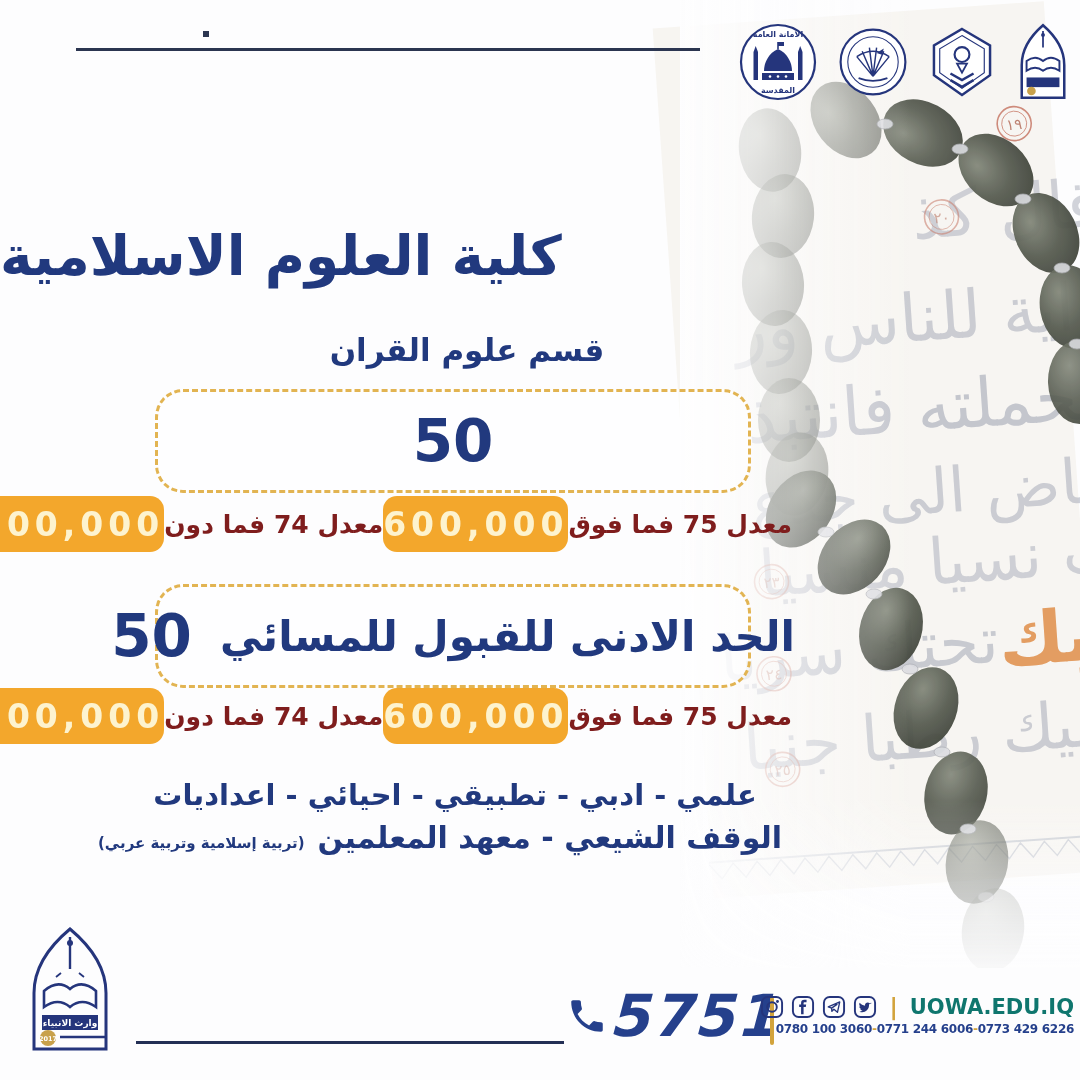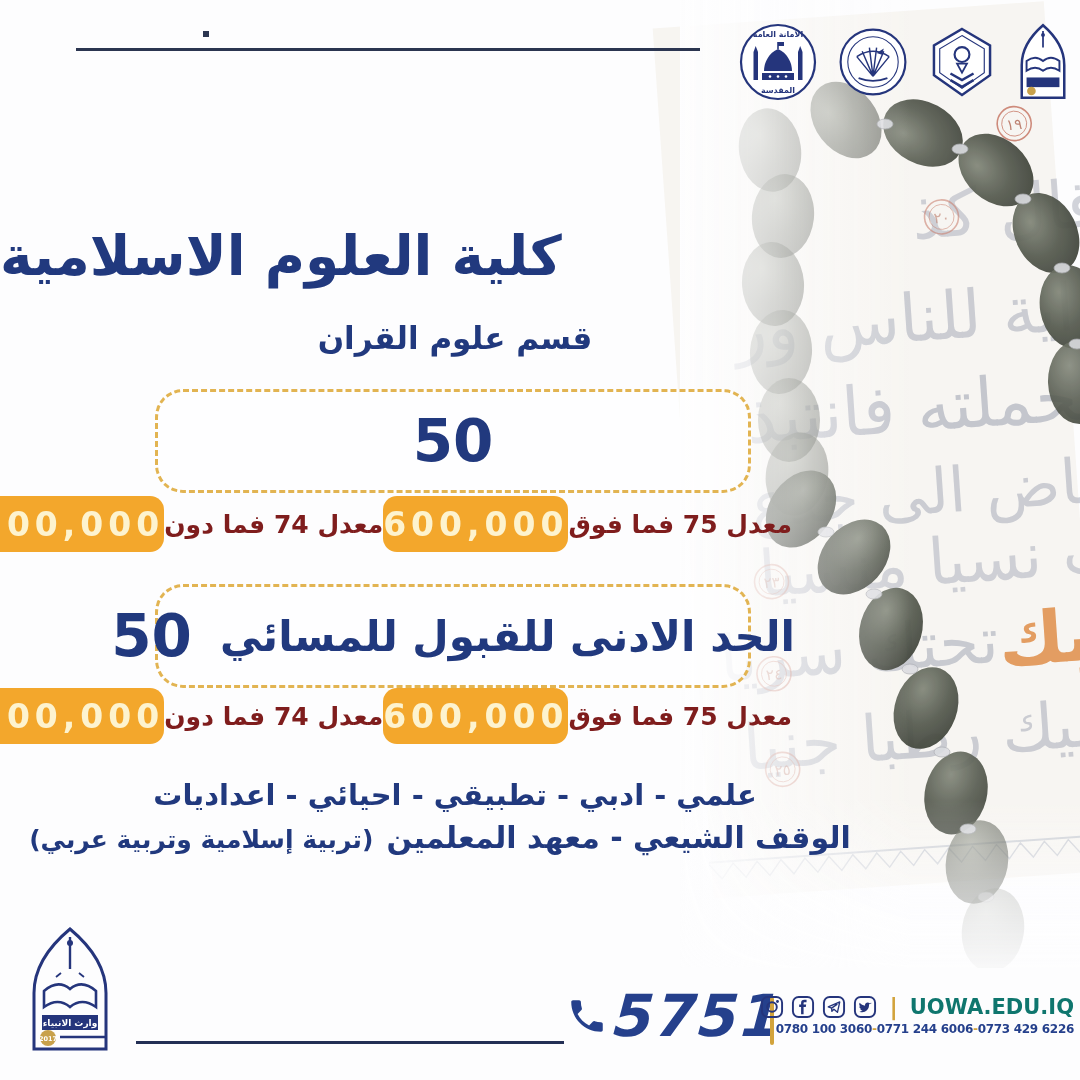--- a/index.html
+++ b/index.html
@@ -11,40 +11,40 @@
   .bg{position:absolute;inset:0;width:1080px;height:1080px;}
   
   .top-line{position:absolute;left:76px;top:48px;width:624px;height:3px;background:#2b3550;}
   .top-dot{position:absolute;left:203px;top:31px;width:6px;height:6px;background:#2b3550;}
   
   .logos{position:absolute;left:738px;top:16px;width:334px;height:92px;display:flex;align-items:center;justify-content:space-between;text-align:center;}
   .logos svg{display:block;}
   
   .title{position:absolute;top:224px;left:0;width:910px;margin:0;text-align:left;direction:rtl;
          font-size:55px;font-weight:bold;color:#21397e;}
-  .subtitle{position:absolute;top:320px;left:0;width:910px;margin:0;text-align:center;direction:rtl;
+  .subtitle{position:absolute;top:320px;left:0;width:910px;margin:12px;text-align:center;direction:rtl;
          font-size:31px;font-weight:bold;color:#21397e;}
   
   .limit-box{position:absolute;left:155px;width:590px;height:98px;border:3px dashed #e2b452;border-radius:28px;
          background:rgba(255,255,255,.55);display:flex;direction:rtl;align-items:center;justify-content:center;gap:28px;}
   .limit-box.morning{top:389px;} .limit-box.evening{top:584px;}
   .limit-heading{font-size:42px;font-weight:bold;white-space:nowrap;}
   .limit-score{font-size:58px;font-weight:bold;}
   
   .fees{position:absolute;left:60px;width:732px;height:56px;display:flex;direction:rtl;align-items:center;justify-content:space-between;}
   .fees.row1{top:496px;} .fees.row2{top:688px;}
   .fee-label{font-size:25px;font-weight:bold;color:#7f1d1d;white-space:nowrap;}
   .fee-pill{width:211px;height:56px;background:#f3a72c;border-radius:14px;color:#fdf3cf;
          font-size:33px;font-weight:bold;letter-spacing:5px;display:flex;align-items:center;justify-content:center;direction:ltr;}
   
   .notes-streams{position:absolute;top:778px;left:0;width:910px;text-align:center;direction:rtl;
          font-size:29px;font-weight:bold;color:#21397e;}
   .notes-waqf{position:absolute;top:820px;left:0;width:880px;text-align:center;direction:rtl;color:#21397e;}
   .waqf-bold{font-size:30px;font-weight:bold;}
-  .waqf-small{font-size:25px;font-weight:600;margin-right:8px;}
+  .waqf-small{font-size:15px;font-weight:600;margin-right:8px;}
   
   .uni-logo{position:absolute;left:20px;top:925px;}
   .footer-line{position:absolute;left:136px;top:1041px;width:428px;height:3px;background:#232f55;}
   .hotline{position:absolute;left:566px;top:982px;display:flex;align-items:center;gap:6px;}
   .hotline-number{font-size:58px;font-weight:bold;font-style:italic;color:#25408c;letter-spacing:2px;transform:skewX(-4deg);}
   .gold-bar{position:absolute;left:770px;top:997px;width:4px;height:48px;background:#d2a33c;border-radius:2px;}
   .social-block{position:absolute;right:6px;top:994px;display:flex;flex-direction:column;align-items:flex-end;gap:2px;}
   .social-row{display:flex;align-items:center;gap:7px;}
   .pipe{color:#d2a33c;font-size:23px;font-weight:bold;margin:0 5px;}
   .website{font-size:21px;font-weight:bold;color:#0f766e;}

